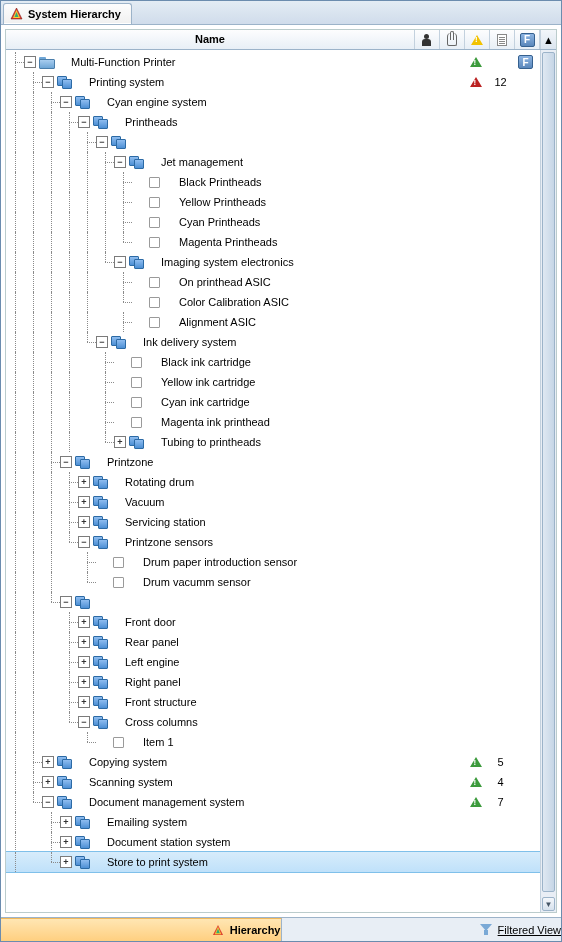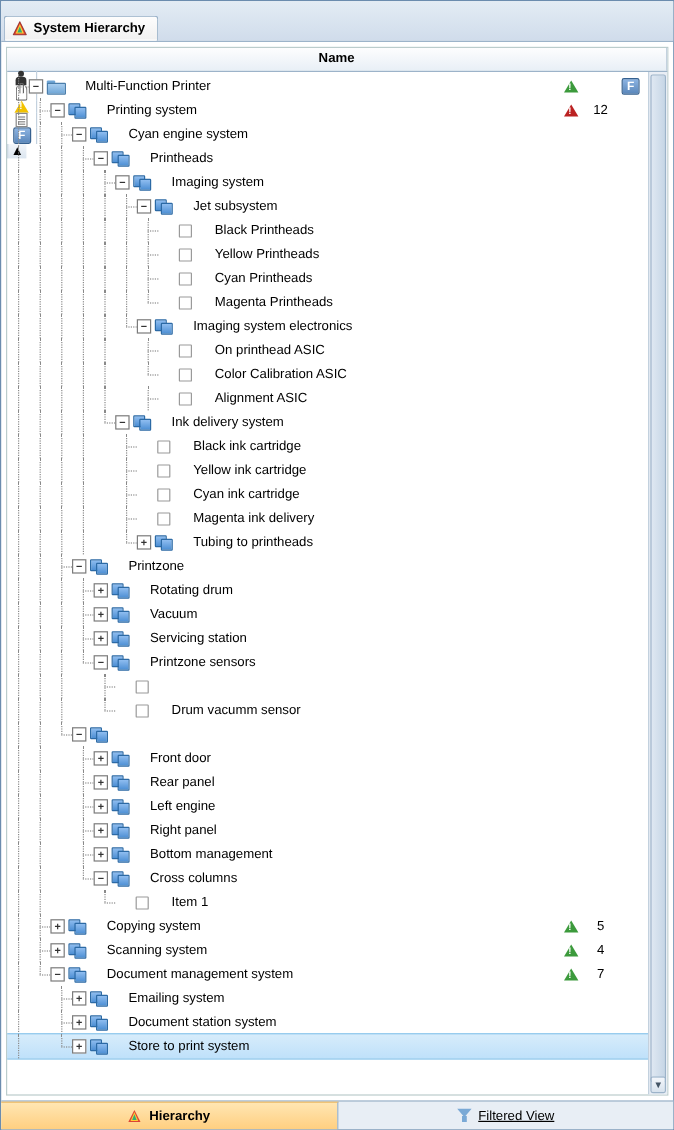--- a/index.html
+++ b/index.html
@@ -1,21 +1,21 @@
 <!DOCTYPE html>
 <html><head>
 <meta charset="utf-8">
 <style>
   * { box-sizing: border-box; }
   html, body { margin:0; padding:0; font-family: Tahoma, Arial, sans-serif; font-size:11px; color:#000; }
   .window { width:562px; height:942px; border:1px solid #6b8cae; background:#fff; position:relative; display:flex; flex-direction:column; }
-  .tabbar { background: linear-gradient(#e3ecf4,#d0dceb); border-bottom:1px solid #9cb3c9; padding:12px 0 0 2px; display:flex; }
+  .tabbar { background: linear-gradient(#e3ecf4,#d0dceb); border-bottom:1px solid #9cb3c9; padding:2px 0 0 2px; display:flex; }
   .tab { background:linear-gradient(#fdfdfd,#f0f0f0); border:1px solid #9cb3c9; border-bottom:none; border-radius:3px 3px 0 0; padding:3px 10px 4px 6px; display:flex; align-items:center; gap:5px; font-weight:bold; box-shadow:0 -1px 0 #fff inset; }
   .logo-tri svg { display:block; }
-  .columns-header { display:flex; border-bottom:1px solid #9cb3c9; background:linear-gradient(#fdfdfe,#e8eff6); height:20px; align-items:stretch;flex-direction:column; }
+  .columns-header { display:flex; border-bottom:1px solid #9cb3c9; background:linear-gradient(#fdfdfe,#e8eff6); height:20px; align-items:stretch; }
   .ch-name { flex:1; text-align:center; font-weight:bold; border-right:1px solid #c3d1de; line-height:19px; }
   .ch-icon { width:25px; border-right:1px solid #c3d1de; display:flex; align-items:center; justify-content:center; }
   .ch-scroll { width:16px; background:linear-gradient(#f3f6fa,#dbe5ef); border-left:1px solid #c3d1de; display:flex; align-items:center; justify-content:center; }
   .body-area { flex:1; display:flex; min-height:0; }
   .tree-area { flex:1; overflow:hidden; position:relative; border-right:0; }
   .scrollbar { width:16px; background:#e9eef5; border-left:1px solid #c3d1de; position:relative; }
   .scroll-thumb { position:absolute; left:1px; right:1px; top:2px; height:840px; background:linear-gradient(to right,#dfe8f2,#c6d6e6); border:1px solid #9cb3c9; border-radius:2px; }
   .scroll-btn { position:absolute; left:1px; right:1px; height:14px; background:linear-gradient(#f4f7fb,#d7e2ed); border:1px solid #9cb3c9; border-radius:2px; display:flex; align-items:center; justify-content:center; color:#456; font-size:8px;}
   .tree { padding:2px 0; }
   .row { display:flex; align-items:center; height:20px; position:relative; padding-right:2px; }
@@ -41,21 +41,21 @@
   .col-strip { display:flex; align-items:center; }
   .col-cell { width:25px; display:flex; align-items:center; justify-content:center; font-size:11px; }
   .warn-y { width:0; height:0; border-left:6px solid transparent; border-right:6px solid transparent; border-bottom:10px solid #f2c200; position:relative; }
   .warn-y::after { content:"!"; position:absolute; left:-2px; top:1px; font-size:8px; color:#fff; font-weight:bold; }
   .warn-g { border-bottom-color:#3c9a3c; }
   .warn-r { border-bottom-color:#b22; }
   .warn-r::after { content:"!"; color:#fff; }
   .badge-f { width:15px; height:14px; background:linear-gradient(#8db4e2,#5a87bb); border:1px solid #35608f; color:#fff; font-weight:bold; font-size:10px; display:flex; align-items:center; justify-content:center; border-radius:2px; }
   
   .bottom-tabs { height:24px; display:flex; border-top:1px solid #9cb3c9; background:#e8eef5; }
-  .btab { flex:1; display:flex; align-items:center; justify-content:center; gap:6px; border-right:1px solid #9cb3c9; font-size:11px; cursor:default;}
+  .btab { flex:1; display:flex; align-items:center; justify-content:flex-end; gap:6px; border-right:1px solid #9cb3c9; font-size:11px; cursor:default;}
   .btab.active { background:linear-gradient(#ffe6b3,#ffcf80); font-weight:bold; border-top:1px solid #f0b85a; }
   .btab:last-child { border-right:none;text-decoration:underline; }
   .funnel { width:12px; height:12px; position:relative; }
   .funnel::before { content:""; position:absolute; left:0; top:0; border-left:6px solid transparent; border-right:6px solid transparent; border-top:7px solid #7aa9d6; }
   .funnel::after { content:""; position:absolute; left:4px; top:6px; width:4px; height:5px; background:#7aa9d6; }
   
   .hi-person { width:10px; height:12px; position:relative; }
   .hi-person::before { content:""; position:absolute; left:2px; top:0; width:5px; height:5px; background:#333; border-radius:50%; }
   .hi-person::after { content:""; position:absolute; left:0; top:5px; width:9px; height:7px; background:#333; border-radius:3px 3px 0 0; }
   .hi-clip { width:10px; height:13px; border:1px solid #666; border-radius:4px 4px 2px 2px; border-top:none; position:relative; }
@@ -192,43 +192,42 @@
                 <div class="ind-line"></div>
                 <div class="ind-line"></div>
                 <div class="ind-line"></div>
                 <div class="ind-line"></div>
                 <div class="ind-line h"></div>
               </div>
               <div class="expander">−</div>
               <div class="node-icon">
                 <div class="icon-dbl"></div>
               </div>
-              <div class="label">Imaging system</div>
-              <div class="col-strip">
-                <div class="col-cell"></div>
-                <div class="col-cell"></div>
-                <div class="col-cell"></div>
-                <div class="col-cell"></div>
-                <div class="col-cell"></div>
-              </div>
-            </div>
-            <div class="row">
-              <div class="indent">
-                <div class="ind-line"></div>
-                <div class="ind-line"></div>
-                <div class="ind-line"></div>
-                <div class="ind-line"></div>
-                <div class="ind-line"></div>
-                <div class="ind-line h"></div>
-              </div>
-              <div class="expander">−</div>
-              <div class="node-icon">
-                <div class="icon-dbl"></div>
-              </div>
-              <div class="label">Jet subsystem</div>
+              <div class="col-strip">
+                <div class="col-cell"></div>
+                <div class="col-cell"></div>
+                <div class="col-cell"></div>
+                <div class="col-cell"></div>
+                <div class="col-cell"></div>
+              </div>
+            </div>
+            <div class="row">
+              <div class="indent">
+                <div class="ind-line"></div>
+                <div class="ind-line"></div>
+                <div class="ind-line"></div>
+                <div class="ind-line"></div>
+                <div class="ind-line"></div>
+                <div class="ind-line h"></div>
+              </div>
+              <div class="expander">−</div>
+              <div class="node-icon">
+                <div class="icon-dbl"></div>
+              </div>
+              <div class="label">Jet management</div>
               <div class="col-strip">
                 <div class="col-cell"></div>
                 <div class="col-cell"></div>
                 <div class="col-cell"></div>
                 <div class="col-cell"></div>
                 <div class="col-cell"></div>
               </div>
             </div>
             <div class="row">
               <div class="indent">
@@ -506,21 +505,21 @@
                 <div class="ind-line"></div>
                 <div class="ind-line"></div>
                 <div class="ind-line"></div>
                 <div class="ind-line none"></div>
                 <div class="ind-line h"></div>
               </div>
               <div class="expander blank"></div>
               <div class="node-icon">
                 <div class="icon-single"></div>
               </div>
-              <div class="label">Magenta ink delivery</div>
+              <div class="label">Magenta ink printhead</div>
               <div class="col-strip">
                 <div class="col-cell"></div>
                 <div class="col-cell"></div>
                 <div class="col-cell"></div>
                 <div class="col-cell"></div>
                 <div class="col-cell"></div>
               </div>
             </div>
             <div class="row">
               <div class="indent">
@@ -648,20 +647,21 @@
                 <div class="ind-line"></div>
                 <div class="ind-line"></div>
                 <div class="ind-line"></div>
                 <div class="ind-line none"></div>
                 <div class="ind-line h"></div>
               </div>
               <div class="expander blank"></div>
               <div class="node-icon">
                 <div class="icon-single"></div>
               </div>
+              <div class="label">Drum paper introduction sensor</div>
               <div class="col-strip">
                 <div class="col-cell"></div>
                 <div class="col-cell"></div>
                 <div class="col-cell"></div>
                 <div class="col-cell"></div>
                 <div class="col-cell"></div>
               </div>
             </div>
             <div class="row">
               <div class="indent">
@@ -786,21 +786,21 @@
               <div class="indent">
                 <div class="ind-line"></div>
                 <div class="ind-line"></div>
                 <div class="ind-line none"></div>
                 <div class="ind-line h"></div>
               </div>
               <div class="expander">+</div>
               <div class="node-icon">
                 <div class="icon-dbl"></div>
               </div>
-              <div class="label">Bottom management</div>
+              <div class="label">Front structure</div>
               <div class="col-strip">
                 <div class="col-cell"></div>
                 <div class="col-cell"></div>
                 <div class="col-cell"></div>
                 <div class="col-cell"></div>
                 <div class="col-cell"></div>
               </div>
             </div>
             <div class="row">
               <div class="indent">

